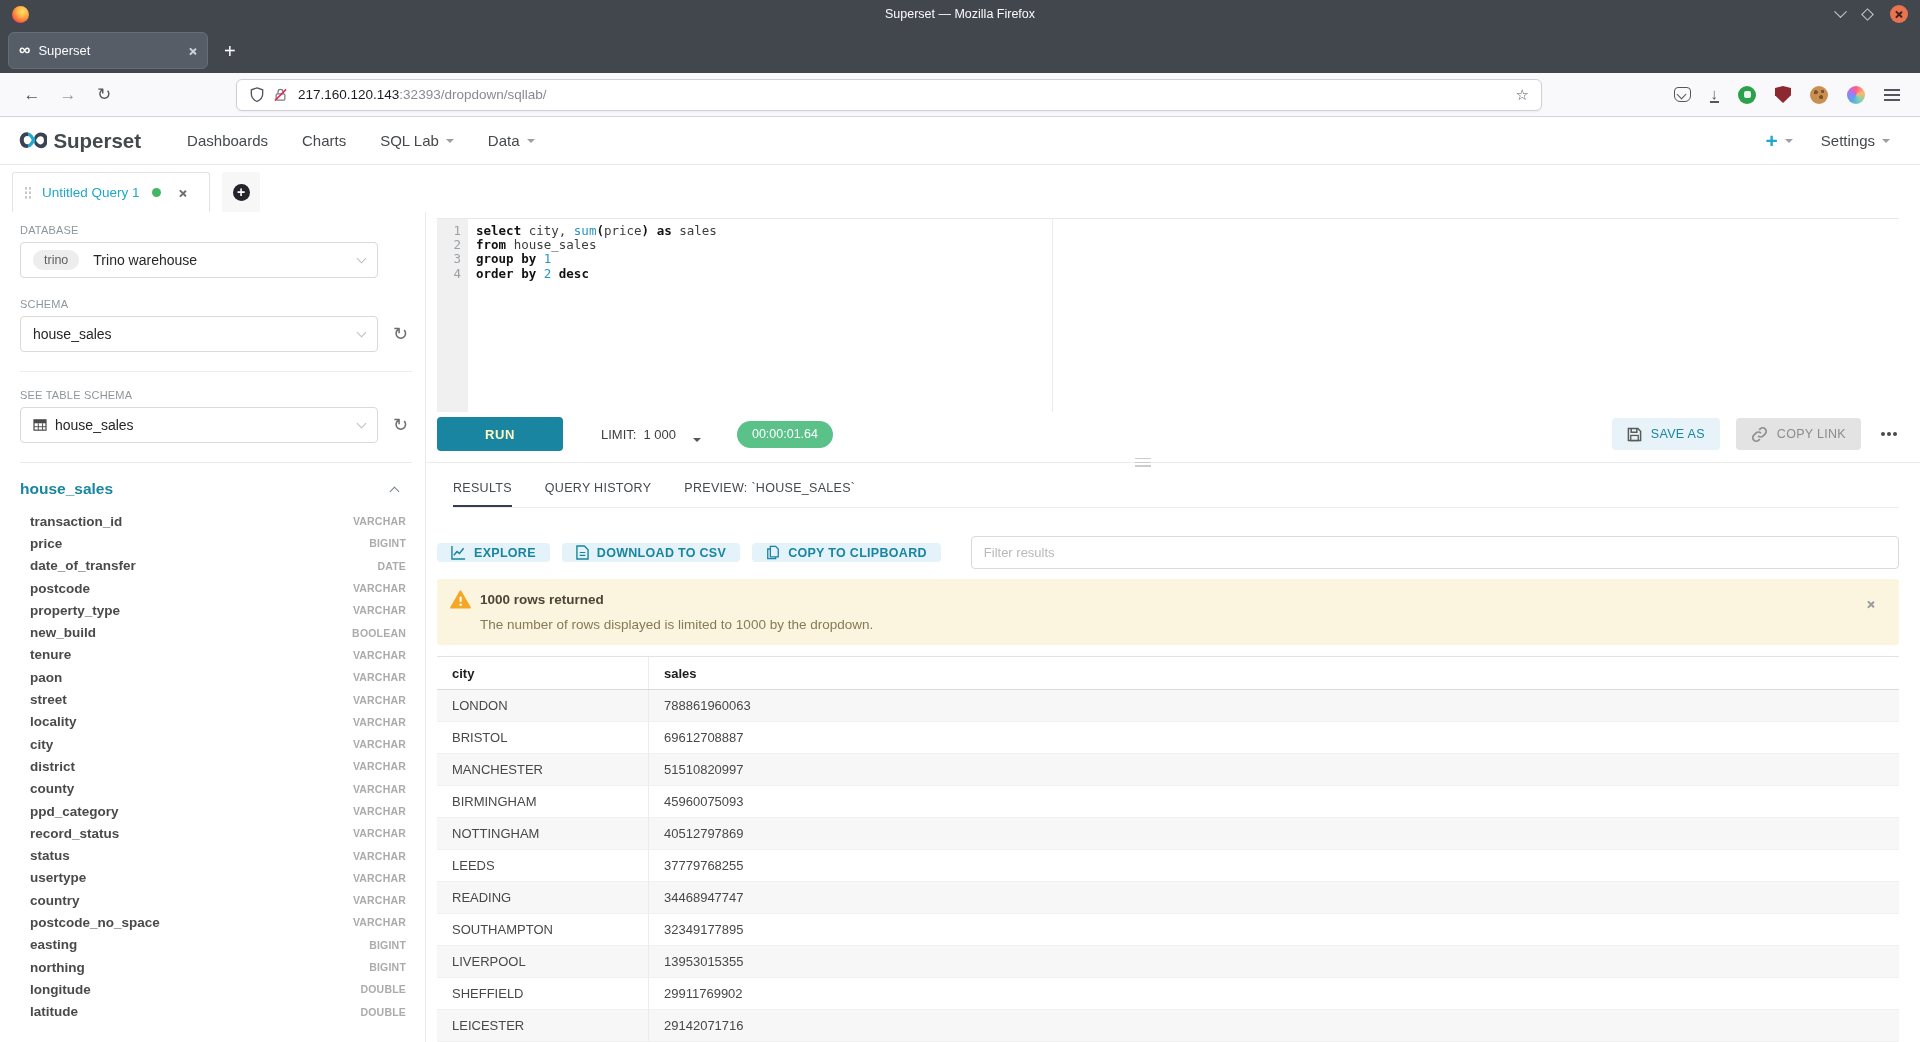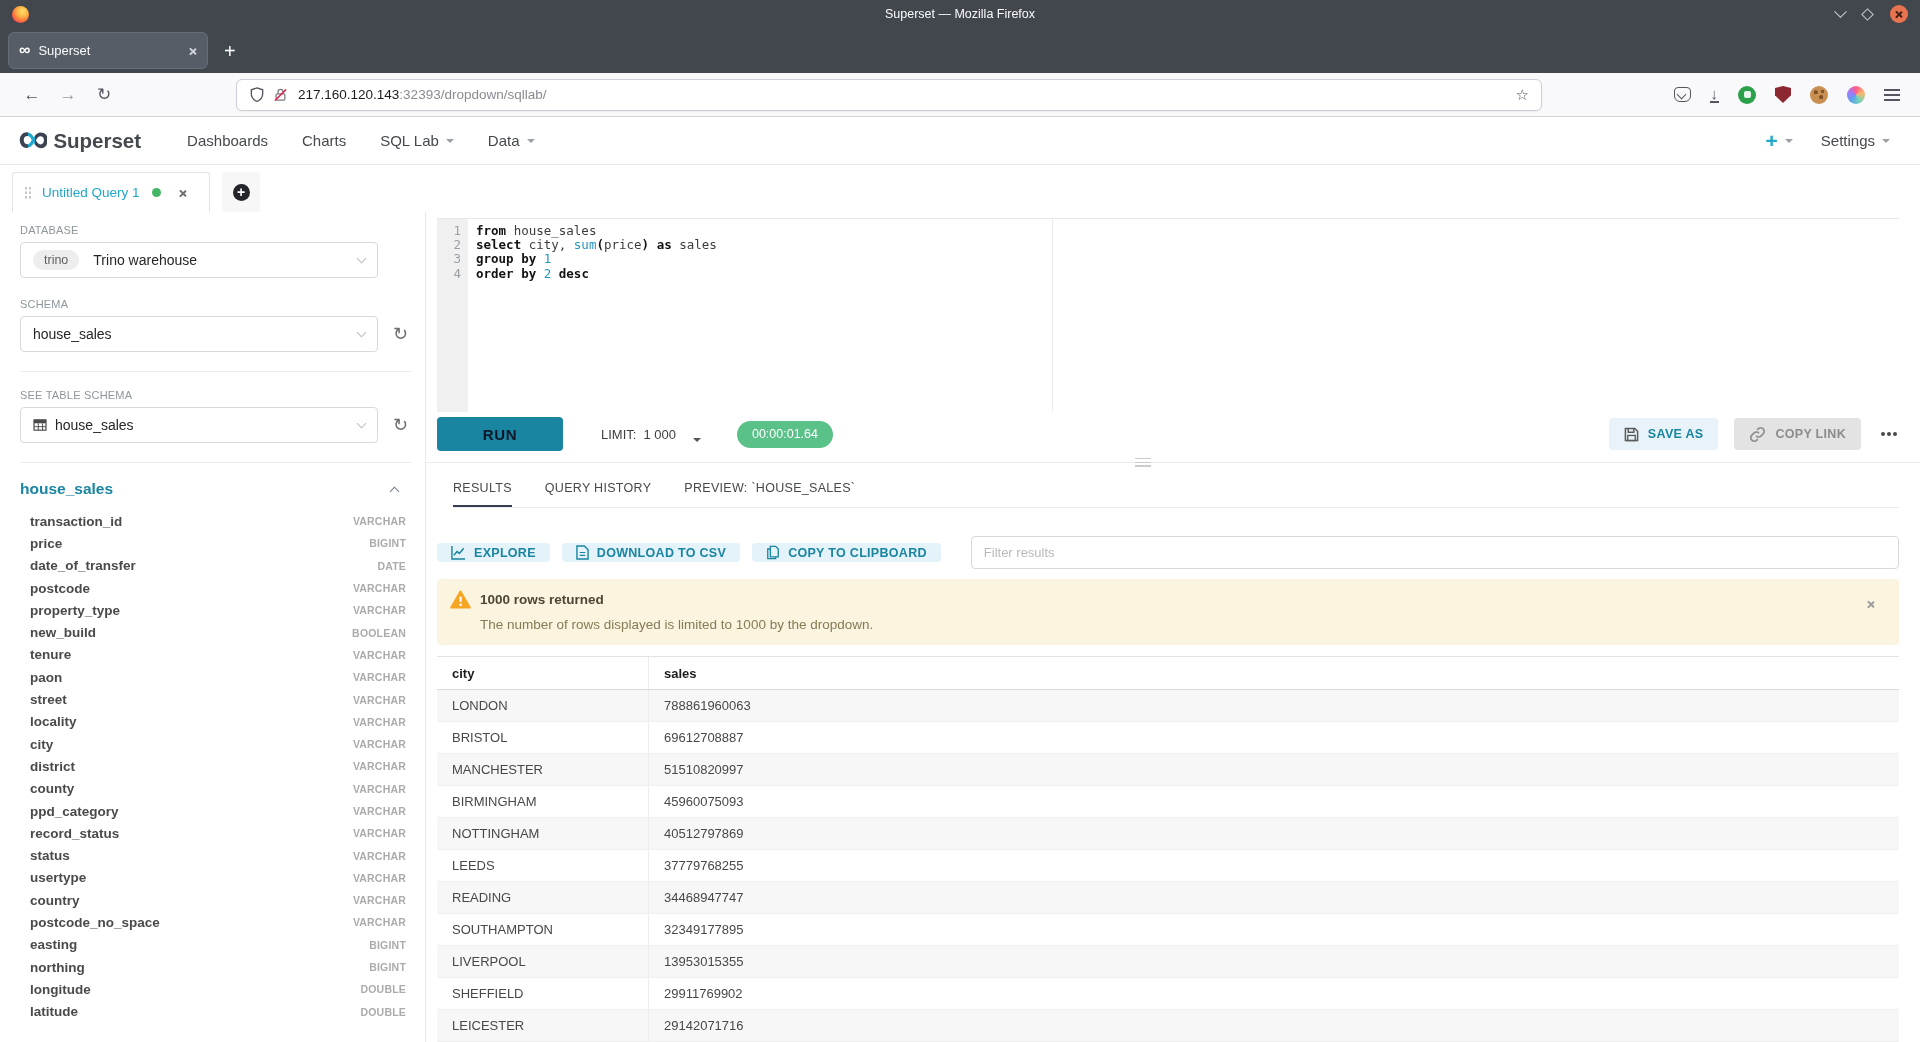--- a/index.html
+++ b/index.html
@@ -114,27 +114,27 @@
   .print-margin { position:absolute; left:615px; top:0; bottom:0; width:1px; background:#ececec; }
   .code { position:absolute; left:39px; top:5px; right:2px; font-size:12.5px; color:#3c3c3c; }
   .code-line { height:14.2px; line-height:14.2px; white-space:pre; }
   .tok-kw { font-weight:bold; color:#121212; }
   .tok-fn { color:#2596be; }
   .tok-num { color:#2596be; }
   .tok-paren { font-weight:bold; color:#121212; }
   .tok-plain { color:#3c3c3c; }
 
   .run-row { margin-top:4px; height:36px; display:flex; align-items:center; flex:0 0 auto; }
-  .run-btn { width:126px; height:34px; background:#1985a0; color:#0f172a; border:none; border-radius:4px; font-weight:700; font-size:15px; letter-spacing:.6px; font-family:inherit; }
+  .run-btn { width:126px; height:34px; background:#1985a0; color:#fef9c3; border:none; border-radius:4px; font-weight:700; font-size:13px; letter-spacing:.6px; font-family:inherit; }
   .limit { margin-left:38px; font-size:13px; color:#3f3f3f; display:flex; align-items:flex-end; }
   .limit .lv { margin-left:7px; }
   .limit .caret-down { border-top-color:#555; margin-left:17px; }
   .elapsed { margin-left:36px; background:#5ac189; color:#fff; border-radius:15px; height:27px; display:flex; align-items:center; padding:0 15px; font-size:12.5px; }
   .run-right { margin-left:auto; display:flex; align-items:center; gap:16px; }
-  .btn-light { height:32px; border:none; border-radius:4px; font-weight:700; font-size:12.5px; letter-spacing:.3px;
+  .btn-light { height:32px; border:none; border-radius:4px; font-weight:400; font-size:12.5px; letter-spacing:.3px;
     display:flex; align-items:center; gap:9px; padding:0 15px; font-family:inherit; }
   .saveas { background:#e7f3f9; color:#1985a0; }
   .copylink { background:#e3e3e3; color:#8c8c8c; }
   .more-dots { width:4px; height:4px; background:#4a4a4a; border-radius:50%; box-shadow:6px 0 0 #4a4a4a, 12px 0 0 #4a4a4a; margin:0 14px 0 4px; }
 
   .split { position:relative; height:22px; flex:0 0 auto; }
   .split-line { position:absolute; top:10px; left:-11px; right:-21px; height:1px; background:#ececec; }
   .split-grip { position:absolute; top:6px; left:698px; width:16px; height:9px; background:repeating-linear-gradient(#cccccc 0 1.5px, transparent 1.5px 3.6px); }
 
   .res-tabs { display:flex; gap:33px; border-bottom:1px solid #ececec; padding-top:7px; flex:0 0 auto;margin-left:16px; }
@@ -402,22 +402,22 @@
 
       <div class="editor">
         <div class="gutter" id="gutter">
             <div>1</div>
             <div>2</div>
             <div>3</div>
             <div>4</div>
           </div>
         <div class="print-margin"></div>
         <div class="code" id="code">
+            <div class="code-line"><span class="tok-kw">select</span><span class="tok-plain"> city, </span><span class="tok-fn">sum</span><span class="tok-paren">(</span><span class="tok-plain">price</span><span class="tok-paren">)</span><span class="tok-plain"> </span><span class="tok-kw">as</span><span class="tok-plain"> sales</span></div>
             <div class="code-line"><span class="tok-kw">from</span><span class="tok-plain"> house_sales</span></div>
-            <div class="code-line"><span class="tok-kw">select</span><span class="tok-plain"> city, </span><span class="tok-fn">sum</span><span class="tok-paren">(</span><span class="tok-plain">price</span><span class="tok-paren">)</span><span class="tok-plain"> </span><span class="tok-kw">as</span><span class="tok-plain"> sales</span></div>
             <div class="code-line"><span class="tok-kw">group by</span><span class="tok-plain"> </span><span class="tok-num">1</span></div>
             <div class="code-line"><span class="tok-kw">order by</span><span class="tok-plain"> </span><span class="tok-num">2</span><span class="tok-plain"> </span><span class="tok-kw">desc</span></div>
           </div>
       </div>
 
       <div class="run-row">
         <button class="run-btn">RUN</button>
         <div class="limit">
           <span>LIMIT:</span>
           <span class="lv">1 000</span>

